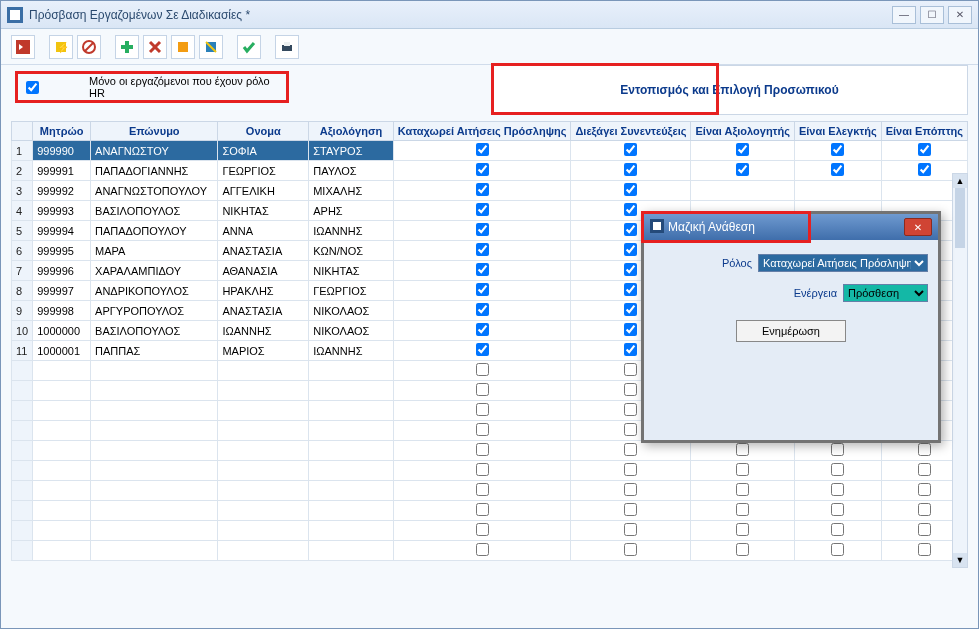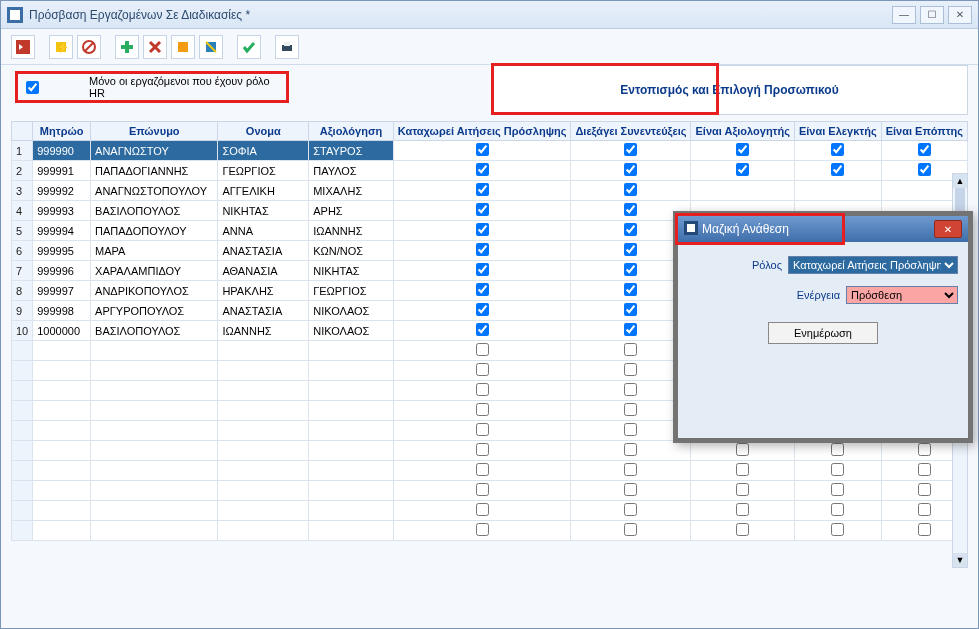--- a/index.html
+++ b/index.html
@@ -82,22 +82,22 @@
   .scrollbar {
     position:absolute;right:0;top:108px;bottom:50px;width:16px;
     background:#eef4fb;border:1px solid #cbd7e6;
   }
   .scrollbar .thumb{position:absolute;top:14px;left:2px;right:2px;height:60px;background:#c5d4e6;}
   .scrollbar .arrow{position:absolute;left:0;right:0;height:14px;background:#d8e3f0;text-align:center;font-size:9px;line-height:14px;cursor:pointer;}
   .scrollbar .arrow.up{top:0;}
   .scrollbar .arrow.down{bottom:0;}
   
   .dialog {
-    position:absolute;top:210px;left:672px;width:300px;height:232px;
-    background:#e4ecf6;border:5px solid #737373;box-shadow:3px 3px 10px rgba(0,0,0,0.3);
+    position:absolute;top:210px;left:640px;width:300px;height:232px;
+    background:#e4ecf6;border:3px solid #737373;box-shadow:3px 3px 10px rgba(0,0,0,0.3);
   }
   .dialog .dlg-title {
     height:26px;background:linear-gradient(#6f9ad0,#3f6eab);color:#fff;
     display:flex;align-items:center;padding:0 6px;font-size:12px;
   }
   .dialog .dlg-title .dt-text{flex:1;}
   .dialog .dlg-title .close{
     width:28px;height:18px;background:#d04434;border:1px solid #8c2a1e;
     display:flex;align-items:center;justify-content:center;color:#fff;
     font-size:10px;cursor:pointer;border-radius:2px;
@@ -111,21 +111,21 @@
   .dialog .row label { text-align:right;width:90px;font-size:11px;line-height:1.1; }
   .dialog .row .field {
     height:18px;border:1px solid #8aa4c3;background:#fff;padding:0 2px;
   }
   .dialog .row .field.sel-emp{width:44px;}
   .dialog .row .pick{width:22px;height:22px;border:1px solid #c5d4e6;background:#fff;cursor:pointer;font-size:11px;}
   .dialog select {
     height:18px;border:1px solid #647fa8;font-size:11px;
   }
   .dialog select.role{width:170px;background:#2c6aa0;color:#fff;}
-  .dialog select.action{width:112px;background:#fca5a5;}
+  .dialog select.action{width:85px;background:#14b8a6;}
   .dialog .update-btn{
     display:block;margin:18px auto 0;width:110px;height:22px;
     border:1px solid #888;background:#f3f3f3;cursor:pointer;font-size:11px;
   }
 </style>
 </head>
 <body>
 
 <div class="window">
   <div class="titlebar">
@@ -342,20 +342,32 @@
               <td class="data col-epo">ΒΑΣΙΛΟΠΟΥΛΟΣ</td>
               <td class="data col-ono">ΙΩΑΝΝΗΣ</td>
               <td class="data col-pat">ΝΙΚΟΛΑΟΣ</td>
               <td class="check"><input type="checkbox" checked="" style=""></td>
               <td class="check"><input type="checkbox" checked="" style=""></td>
               <td class="check"></td>
               <td class="check"></td>
               <td class="check"></td>
             </tr>
             <tr>
+              <td class="rownum">11</td>
+              <td class="data col-mit">1000001</td>
+              <td class="data col-epo">ΠΑΠΠΑΣ</td>
+              <td class="data col-ono">ΜΑΡΙΟΣ</td>
+              <td class="data col-pat">ΙΩΑΝΝΗΣ</td>
+              <td class="check"><input type="checkbox" checked="" style=""></td>
+              <td class="check"><input type="checkbox" checked="" style=""></td>
+              <td class="check"></td>
+              <td class="check"></td>
+              <td class="check"></td>
+            </tr>
+            <tr>
               <td class="rownum">&nbsp;</td>
               <td class="data">&nbsp;</td>
               <td class="data">&nbsp;</td>
               <td class="data">&nbsp;</td>
               <td class="data">&nbsp;</td>
               <td class="check"><input type="checkbox" style=""></td>
               <td class="check"><input type="checkbox" style=""></td>
               <td class="check"><input type="checkbox" style=""></td>
               <td class="check"><input type="checkbox" style=""></td>
               <td class="check"><input type="checkbox" style=""></td>

